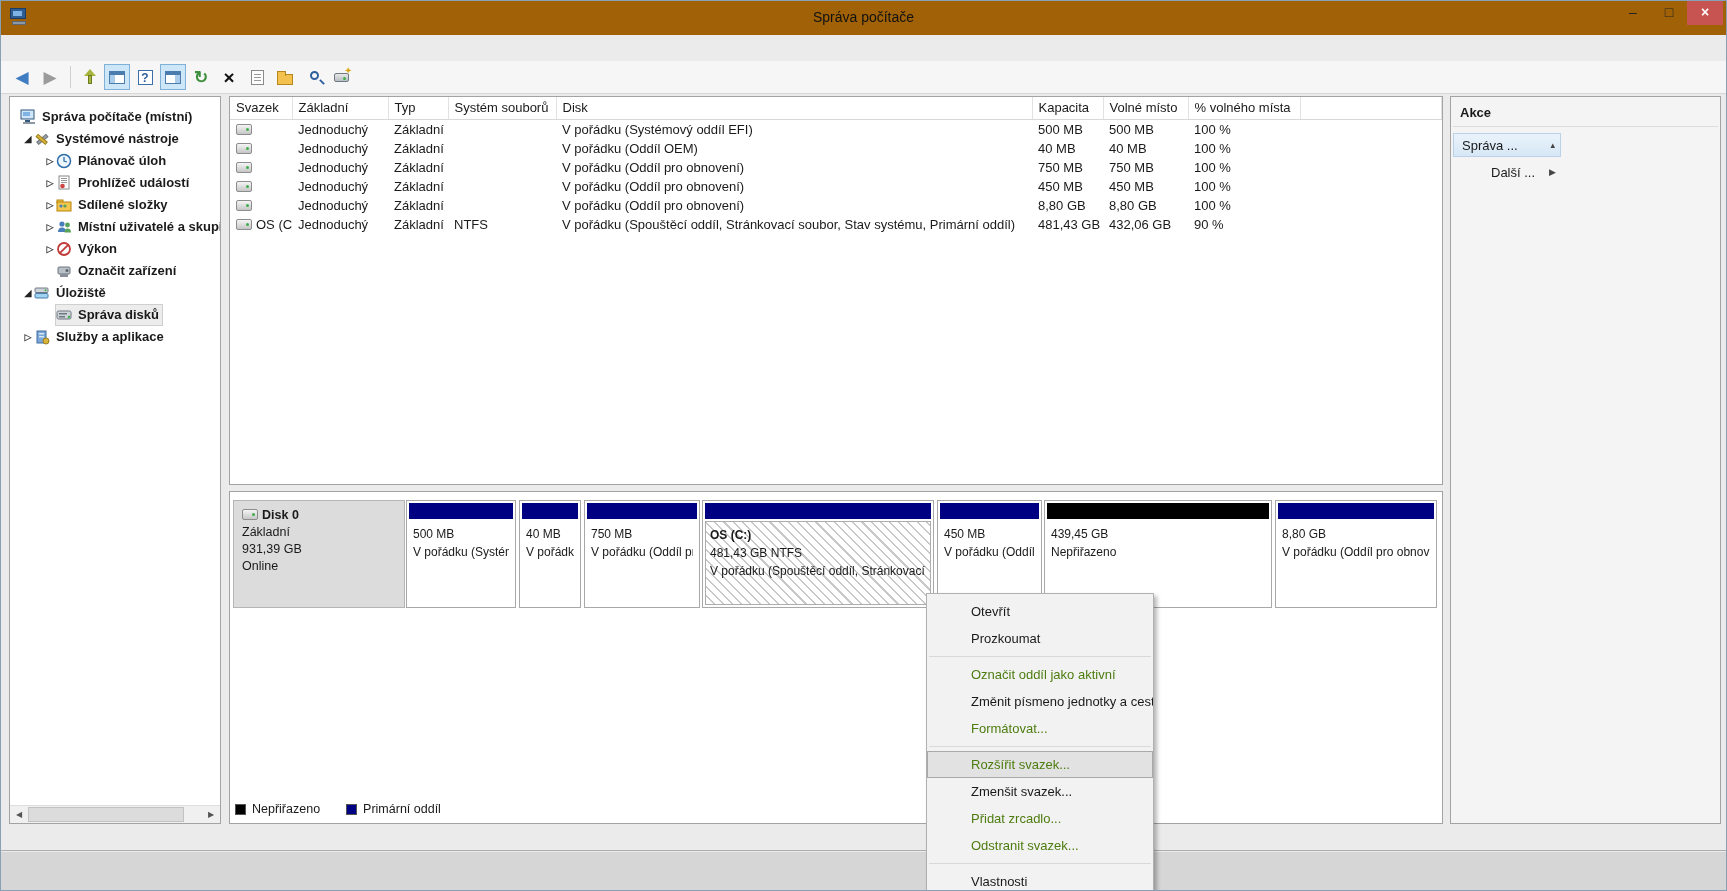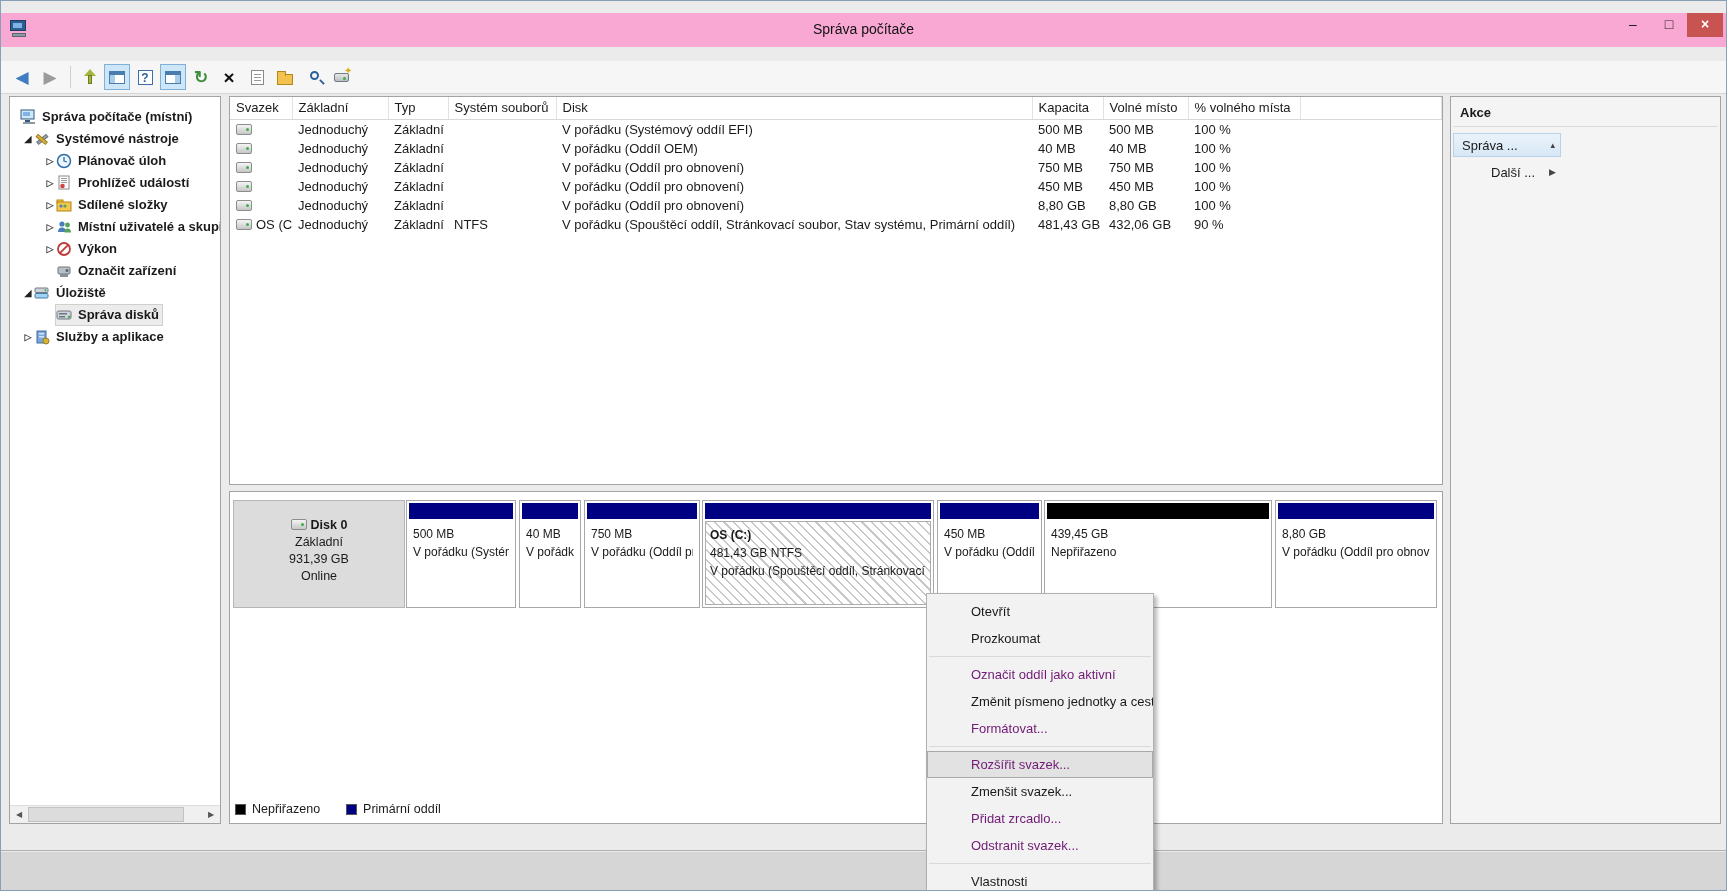--- a/index.html
+++ b/index.html
@@ -1,21 +1,21 @@
 <!DOCTYPE html>
 <html><head>
 <meta charset="utf-8">
 <style>
   html,body{margin:0;padding:0;background:#bfbfbf;}
   *{box-sizing:border-box;}
   .window{position:relative;width:1727px;height:891px;background:#ebebeb;
     font-family:"Liberation Sans",sans-serif;color:#1a1a1a;overflow:hidden;
     border:1px solid #88a0b5;}
   
-  .titlebar{position:absolute;left:0;top:12px;width:100%;height:34px;background:#f9a8d4;}
+  .titlebar{position:absolute;left:0;top:0;width:100%;height:34px;background:#a16207;}
   .app-ico{position:absolute;left:9px;top:7px;width:20px;height:18px;}
   .app-ico .scr{position:absolute;left:0;top:0;width:16px;height:11px;background:#2e5d94;border:1px solid #1c3c63;}
   .app-ico .scr i{position:absolute;left:2px;top:2px;width:9px;height:5px;background:#7fb2e5;display:block;}
   .app-ico .kb{position:absolute;left:2px;top:13px;width:14px;height:4px;background:#8d98a5;border:1px solid #5d6770;}
   .title{position:absolute;left:0;top:8px;width:100%;text-align:center;font-size:14px;color:#111;}
   .winbtns{position:absolute;right:3px;top:0;display:flex;}
   .winbtn{width:36px;height:24px;text-align:center;line-height:22px;font-size:14px;color:#222;}
   .winbtn.close{background:#c85451;color:#fff;font-weight:bold;}
   
   .menubar{position:absolute;left:0;top:34px;width:100%;height:26px;background:#f6f6f6;border-top:1px solid #dcdcdc;}
@@ -72,21 +72,21 @@
   .hs-btn{position:absolute;top:0;width:18px;height:17px;text-align:center;line-height:17px;font-size:8px;color:#555;}
   .hs-left{left:0;} .hs-right{right:0;}
   .hs-thumb{position:absolute;left:18px;top:1px;width:156px;height:15px;background:#dcdcdc;border:1px solid #c2c2c2;}
   
   table.vols{border-collapse:collapse;table-layout:fixed;width:1212px;font-size:13px;padding-left:9px;}
   table.vols th{font-weight:normal;text-align:left;padding:3px 6px;border-right:1px solid #e2e2e2;border-bottom:1px solid #d8d8d8;height:22px;white-space:nowrap;overflow:hidden;background:#fff;}
   table.vols td{padding:2px 6px;height:17px;white-space:nowrap;overflow:hidden;}
   .vol-ico{display:inline-block;width:16px;height:11px;background:linear-gradient(#f5f5f5,#c6c6c6);border:1px solid #8d8d8d;border-radius:2px;position:relative;vertical-align:-1px;margin-right:4px;}
   .vol-ico::after{content:"";position:absolute;right:2px;top:3px;width:3px;height:3px;background:#3fae49;border-radius:50%;}
   
-  .disk-hdr{position:absolute;left:3px;top:8px;width:172px;height:108px;background:#dcdcdc;border:1px solid #b5b5b5;padding:16px 8px;font-size:12.5px;line-height:17px;text-align:center;}
+  .disk-hdr{position:absolute;left:3px;top:8px;width:172px;height:108px;background:#dcdcdc;border:1px solid #b5b5b5;padding:6px 8px;font-size:12.5px;line-height:17px;}
   .disk-hdr .dname{font-weight:bold;}
   .part{position:absolute;top:8px;height:108px;background:#fff;border:1px solid #a8a8a8;padding:2px;}
   .pbar{height:16px;background:#000082;}
   .part.unalloc .pbar{background:#000;}
   .pbody{position:absolute;left:2px;right:2px;top:20px;bottom:2px;padding:4px 4px 0;font-size:12px;line-height:18px;overflow:hidden;}
   .pbody div{white-space:nowrap;overflow:hidden;}
   .part.selected .pbody{background:repeating-linear-gradient(45deg,#fff 0 5px,#c8c8c8 5px 6.5px);border:1px solid #adadad;}
   .pname{font-weight:bold;}
   .legend{position:absolute;left:5px;bottom:7px;font-size:12.5px;display:flex;align-items:center;}
   .lg-sq{width:11px;height:11px;display:inline-block;margin-right:6px;border:1px solid #555;}
@@ -97,21 +97,21 @@
   .ap-group{margin:6px 2px 0;width:108px;height:24px;background:linear-gradient(#eaf3fb,#d6e7f5);border:1px solid #b9d2e8;
     display:flex;align-items:center;padding:0 5px 0 8px;font-size:13px;}
   .ap-group .gl{flex:1;overflow:hidden;white-space:nowrap;}
   .ap-chev{font-size:9px;color:#444;}
   .ap-more{margin:4px 2px 0;width:108px;height:22px;display:flex;align-items:center;padding:0 5px 0 38px;font-size:13px;}
   .ap-more .gl{flex:1;overflow:hidden;white-space:nowrap;}
   
   .ctxmenu{position:absolute;left:925px;top:592px;width:228px;height:332px;background:#f2f2f2;
     border:1px solid #b0b0b0;box-shadow:3px 3px 4px rgba(0,0,0,.28);padding-top:4px;font-size:13px;}
   .mi{height:27px;line-height:27px;padding-left:44px;white-space:nowrap;overflow:hidden;color:#1a1a1a;}
-  .mi.disabled{color:#701a75;}
+  .mi.disabled{color:#4d7c0f;}
   .mi.hover{background:#e2e2e2;outline:1px solid #a9a9a9;outline-offset:-1px;}
   .msep{height:1px;background:#d9d9d9;margin:4px 2px;}
 </style>
 </head>
 <body>
 
 <div class="window">
 
   <div class="titlebar">
     <div class="app-ico">

